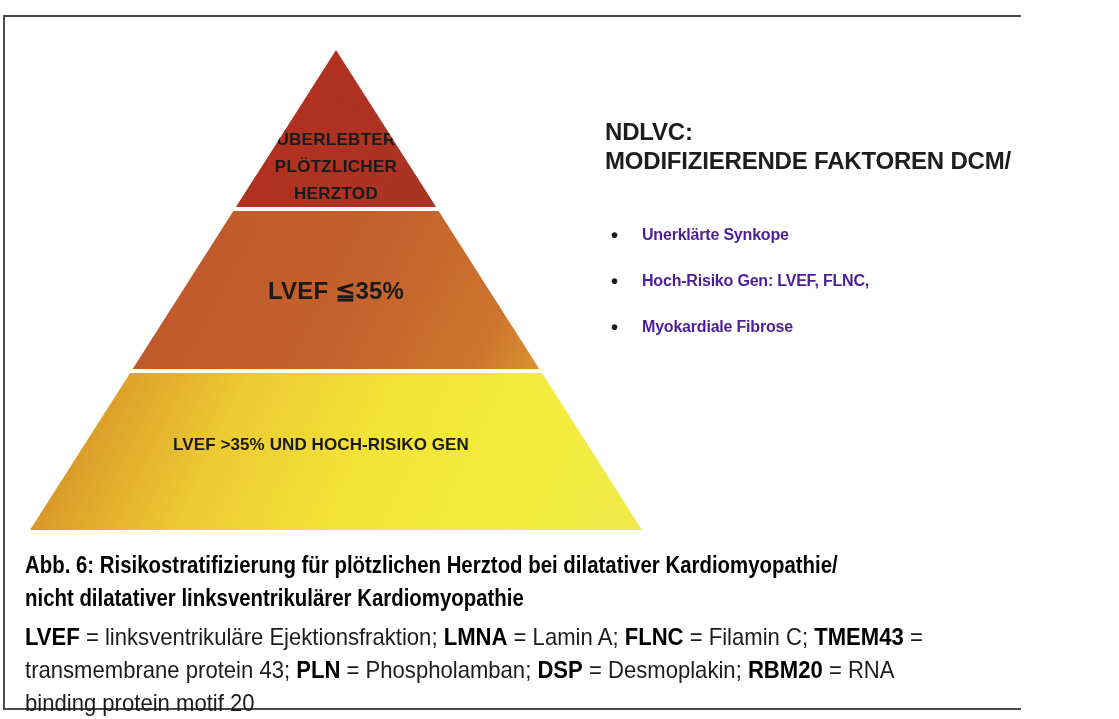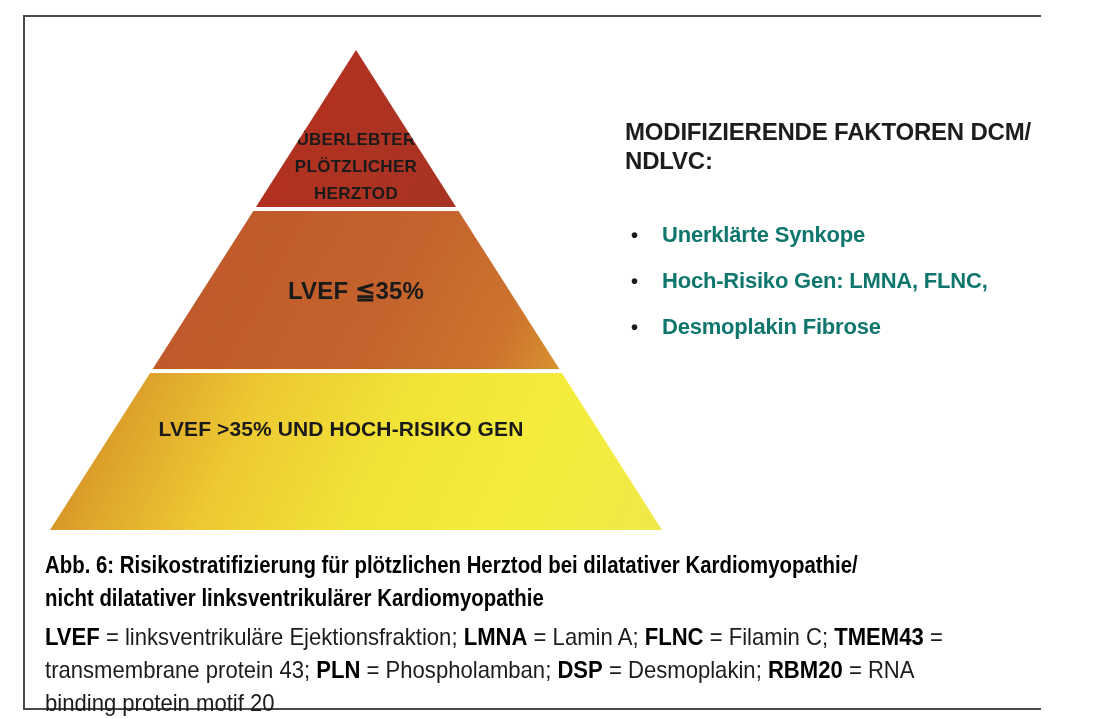--- a/index.html
+++ b/index.html
@@ -1,43 +1,43 @@
 <!DOCTYPE html>
 <html><head>
 <meta charset="utf-8">
 <style>
   html,body{margin:0;padding:0;background:#fff;}
   .page{position:relative;width:1021px;height:719px;background:#ffffff;overflow:hidden;
-        font-family:"Liberation Sans",sans-serif;color:#1a1a1a;margin-left:20px;}
+        font-family:"Liberation Sans",sans-serif;color:#1a1a1a;}
   .frame{position:absolute;left:3px;top:15px;width:1103px;height:691px;
          border:2px solid #4a4a4a;background:#ffffff;}
 
   
   .pyramid{position:absolute;left:25px;top:33px;width:612px;height:480px;
            clip-path:polygon(50% 0%,100% 100%,0% 100%);background:#ffffff;}
   .sec{position:absolute;left:0;width:100%;}
   .sec1{top:0;height:157px;
         background:linear-gradient(118deg,#ad2a1e 0%,#b23120 40%,#a83424 68%,#8e3627 100%);}
   .sec2{top:161px;height:158px;
         background:linear-gradient(118deg,#b04a24 0%,#c05a2a 28%,#c4632d 55%,#cd742e 75%,#e0a930 92%,#ecd038 100%);}
   .sec3{top:323px;height:157px;
         background:linear-gradient(115deg,#c8741f 0%,#dda12a 14%,#edc933 32%,#f2e437 55%,#f4ed3d 80%,#efe84a 100%);}
   .lvl{position:absolute;left:0;right:0;text-align:center;font-weight:700;color:#1a1a1a;}
   .lvl1{top:76px;font-size:17px;line-height:27px;letter-spacing:.3px;}
   .lvl2{top:227px;font-size:24px;line-height:28px;letter-spacing:.2px;}
-  .lvl3{top:364px;right:30px;font-size:21px;line-height:30px;letter-spacing:.1px;}
+  .lvl3{top:380px;right:30px;font-size:17px;line-height:30px;letter-spacing:.1px;}
 
   
   .mod-header{position:absolute;left:600px;top:100px;font-size:24px;font-weight:700;
               line-height:29px;color:#1d1d1d;letter-spacing:-.2px;white-space:nowrap;}
   .mod-list{position:absolute;left:600px;top:195px;width:460px;}
   .mod-row{position:relative;height:46px;display:flex;align-items:center;}
   .mod-bullet{position:absolute;left:6px;top:50%;transform:translateY(-50%);
               font-size:20px;font-weight:700;}
-  .mod-text{margin-left:37px;font-size:22px;font-weight:700;color:#0f766e;
+  .mod-text{margin-left:37px;font-size:16px;font-weight:700;color:#4c1d95;
             letter-spacing:-.2px;white-space:nowrap;}
 
   
   .arrow{position:absolute;left:1048px;top:90px;}
 
   
   .caption{position:absolute;left:20px;top:0;width:1090px;color:#000;}
   .cap-title{position:absolute;left:0;top:531px;font-size:24px;font-weight:700;
              line-height:33px;white-space:nowrap;transform:scaleX(.85);transform-origin:0 0;}
   .cap-abbrev{position:absolute;left:0;top:603px;font-size:24px;font-weight:400;
@@ -64,35 +64,35 @@
       </div>
       <div class="lvl lvl2">
         <div>LVEF ≦35%</div>
       </div>
       <div class="lvl lvl3">
         <div>LVEF &gt;35% UND HOCH-RISIKO GEN</div>
       </div>
     </div>
 
     <div class="mod-header">
+      <div>NDLVC:</div>
       <div>MODIFIZIERENDE FAKTOREN DCM/</div>
-      <div>NDLVC:</div>
     </div>
     <div class="mod-list" id="mod-list">
         <div class="mod-row">
           <span class="mod-bullet">•</span>
           <span class="mod-text">Unerklärte Synkope</span>
         </div>
         <div class="mod-row">
           <span class="mod-bullet">•</span>
-          <span class="mod-text">Hoch-Risiko Gen: LMNA, FLNC,</span>
+          <span class="mod-text">Hoch-Risiko Gen: LVEF, FLNC,</span>
         </div>
         <div class="mod-row">
           <span class="mod-bullet">•</span>
-          <span class="mod-text">Desmoplakin Fibrose</span>
+          <span class="mod-text">Myokardiale Fibrose</span>
         </div>
       </div>
 
     <svg class="arrow" width="60" height="412" viewBox="0 0 60 412">
       <defs>
         <linearGradient id="agrad" x1="0" y1="0" x2="1" y2="0">
           <stop offset="0" stop-color="#c1713a"></stop>
           <stop offset="0.5" stop-color="#b25d2a"></stop>
           <stop offset="1" stop-color="#94481f"></stop>
         </linearGradient>

